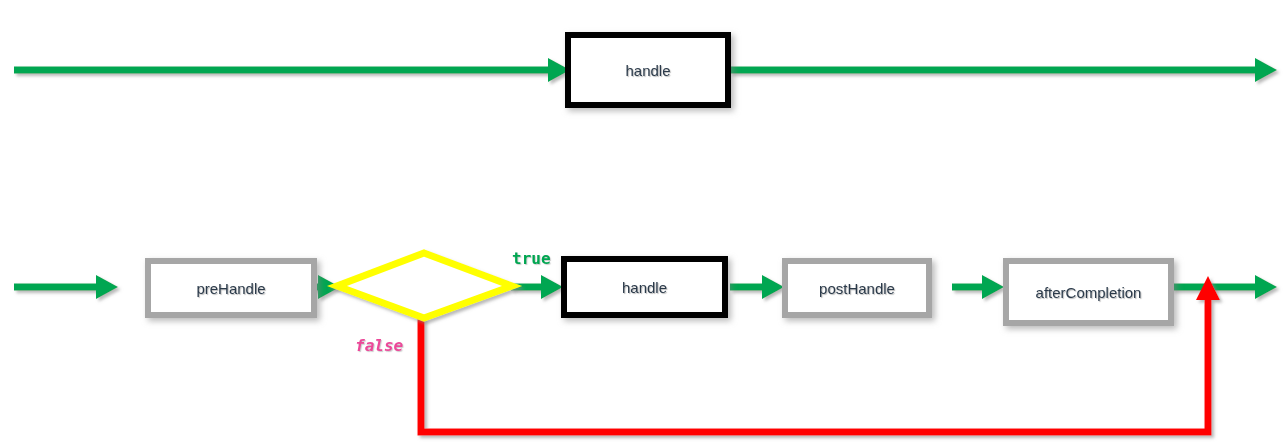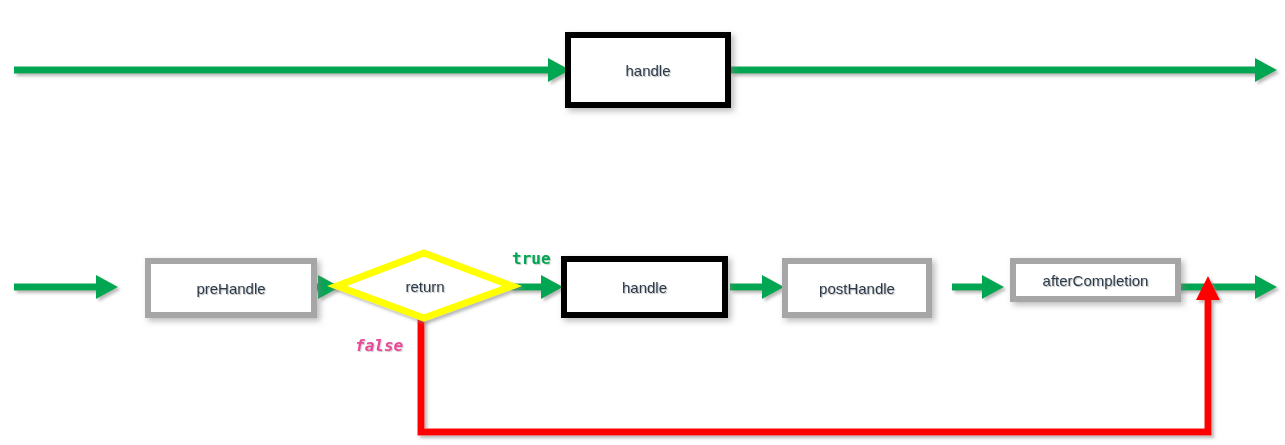--- a/index.html
+++ b/index.html
@@ -159,33 +159,30 @@
 
 
   <div class="node blue" style="left:565px; top:32px; width:166px; height:76px;">
     <span class="node-label">handle</span>
   </div>
 
   <div class="node gray" style="left:117px; top:258px; width:172px; height:60px;margin-left:28px;">
     <span class="node-label">preHandle</span>
   </div>
 
-  <div class="diamond" style="left:337px; top:253px; width:176px; height:66px;">
-    <span class="diamond-label">return</span>
-  </div>
 
   <div class="node blue" style="left:561px; top:256px; width:167px; height:62px;">
     <span class="node-label">handle</span>
   </div>
 
   <div class="node gray" style="left:782px; top:258px; width:150px; height:60px;">
     <span class="node-label">postHandle</span>
   </div>
 
-  <div class="node gray" style="left:1003px; top:258px; width:171px; height:44px;margin-left:7px;">
+  <div class="node gray" style="left:1003px; top:258px; width:171px; height:68px;">
     <span class="node-label">afterCompletion</span>
   </div>
 
   <div class="edge-label" id="edge-label-true">true</div>
 
   <div class="edge-label" id="edge-label-false">false</div>
 
 </div>
 
 </body></html>

